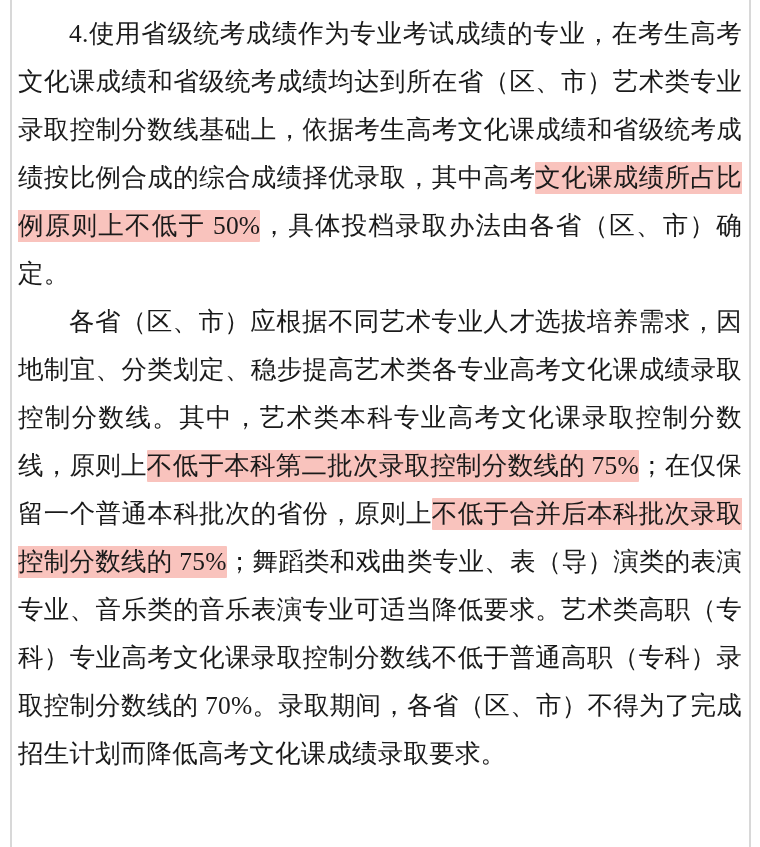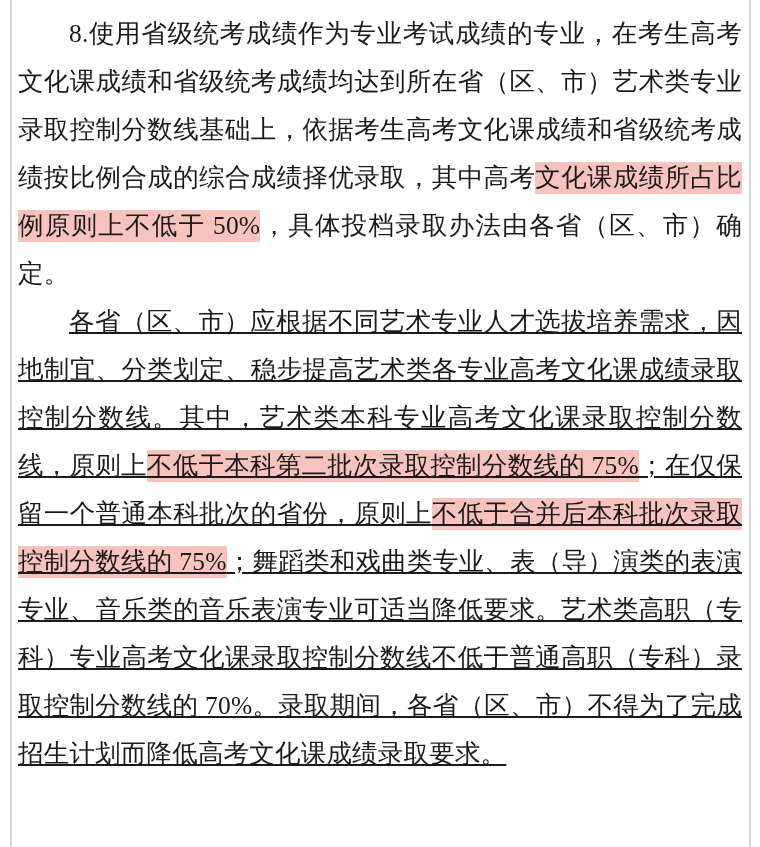--- a/index.html
+++ b/index.html
@@ -48,34 +48,33 @@
     padding: 0;
     font-size: 25.5px;
     line-height: 48px;
     text-align: justify;
     text-justify: inter-ideograph;
     letter-spacing: 0.2px;
     text-indent: 2em;
   }
   p.para + p.para {
     margin-top: 0px;
-    text-decoration: underline;
   }
   .hl {
     background: #f9c3bd;
     padding: 1px 0 2px 0;
     border-radius: 1px;
   }
 </style>
 </head>
 <body>
 
 <div class="page">
 
   <div class="rule-left"></div>
   <div class="rule-right"></div>
 
   <div class="content">
-    <p class="para" id="para-1"><span>8.使用省级统考成绩作为专业考试成绩的专业，在考生高考文化课成绩和省级统考成绩均达到所在省（区、市）艺术类专业录取控制分数线基础上，依据考生高考文化课成绩和省级统考成绩按比例合成的综合成绩择优录取，其中高考</span><span class="hl" style="background: rgb(249, 195, 189);">文化课成绩所占比例原则上不低于 50%</span><span>，具体投档录取办法由各省（区、市）确定。</span></p>
+    <p class="para" id="para-1"><span>4.使用省级统考成绩作为专业考试成绩的专业，在考生高考文化课成绩和省级统考成绩均达到所在省（区、市）艺术类专业录取控制分数线基础上，依据考生高考文化课成绩和省级统考成绩按比例合成的综合成绩择优录取，其中高考</span><span class="hl" style="background: rgb(249, 195, 189);">文化课成绩所占比例原则上不低于 50%</span><span>，具体投档录取办法由各省（区、市）确定。</span></p>
     <p class="para" id="para-2"><span>各省（区、市）应根据不同艺术专业人才选拔培养需求，因地制宜、分类划定、稳步提高艺术类各专业高考文化课成绩录取控制分数线。其中，艺术类本科专业高考文化课录取控制分数线，原则上</span><span class="hl" style="background: rgb(249, 195, 189);">不低于本科第二批次录取控制分数线的 75%</span><span>；在仅保留一个普通本科批次的省份，原则上</span><span class="hl" style="background: rgb(249, 195, 189);">不低于合并后本科批次录取控制分数线的 75%</span><span>；舞蹈类和戏曲类专业、表（导）演类的表演专业、音乐类的音乐表演专业可适当降低要求。艺术类高职（专科）专业高考文化课录取控制分数线不低于普通高职（专科）录取控制分数线的 70%。录取期间，各省（区、市）不得为了完成招生计划而降低高考文化课成绩录取要求。</span></p>
   </div>
 
 </div>
 
 </body></html>

